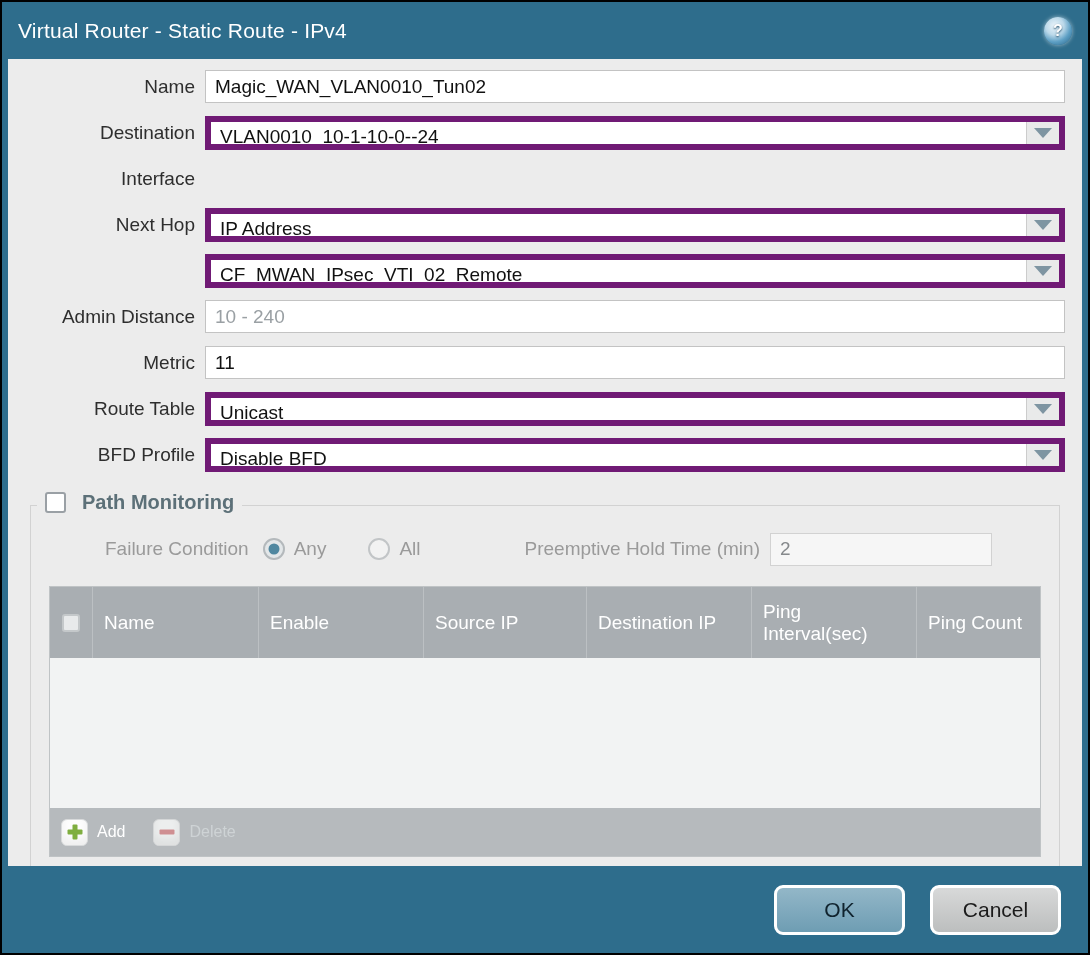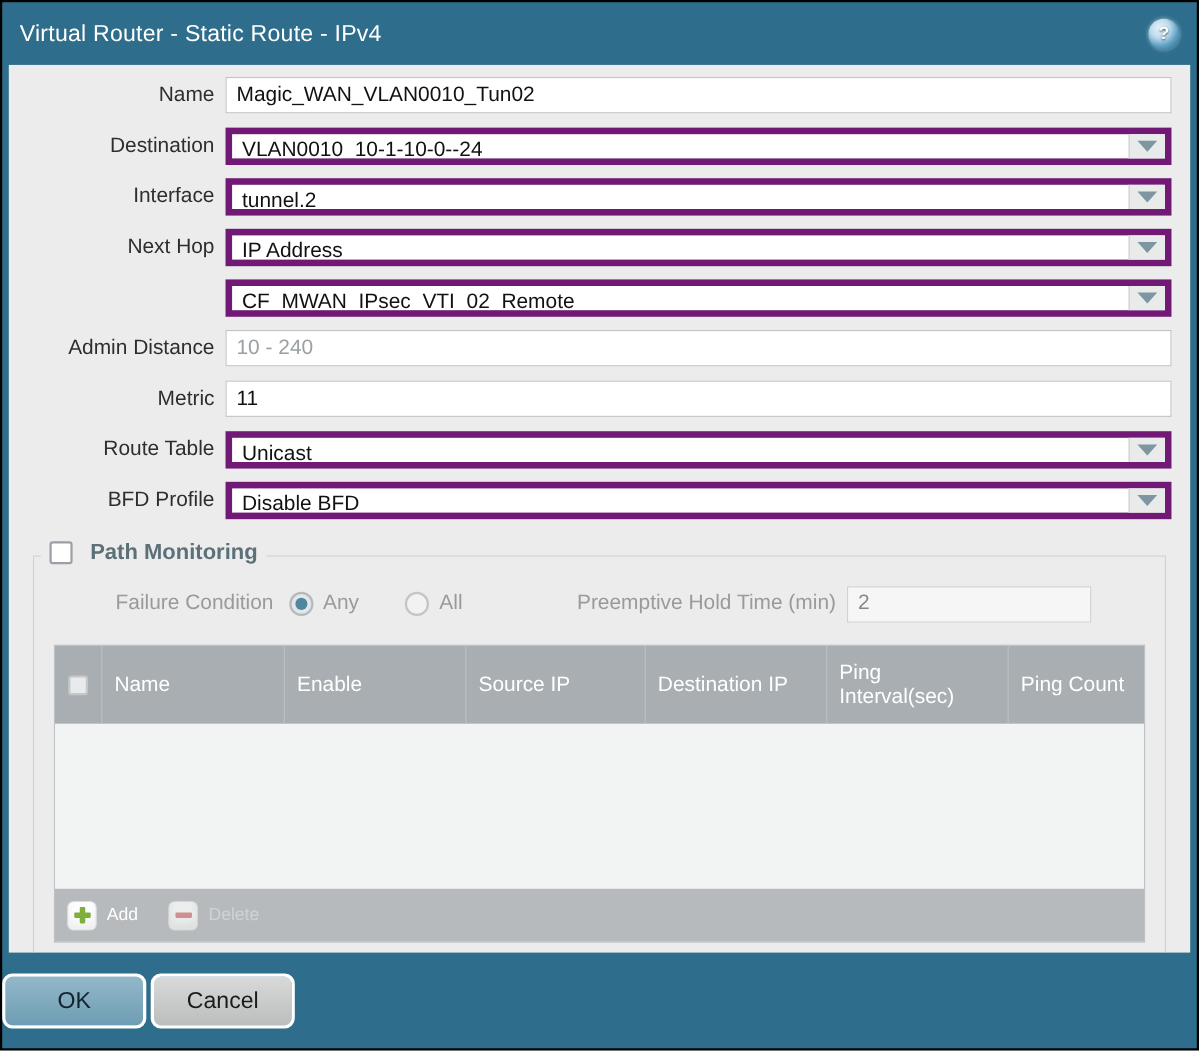--- a/index.html
+++ b/index.html
@@ -115,22 +115,22 @@
   .tool-icon .bar-v { position:absolute; left:50%; top:50%; transform:translate(-50%,-50%); width:5px; height:15px; border-radius:1px; }
   .add-btn .bar-h, .add-btn .bar-v { background:#7fae3f; }
   .add-btn .label { color:#fff; font-size:16px; }
   .del-btn { cursor:default; }
   .del-btn .tool-icon { background:#eceeee; border-color:#d4d6d7; }
   .del-btn .bar-h { background:#cf8f92; }
   .del-btn .label { color:#ced3d5; font-size:16px; }
   
   .footer {
     position:absolute; left:0; right:0; bottom:0; height:87px;
-    display:flex; align-items:center; 
-    gap:4px; padding-right:27px;
+    display:flex; align-items:center; justify-content:flex-end;
+    gap:25px; padding-right:27px;
   }
   .btn {
     width:131px; height:50px; border:3px solid #fff; border-radius:9px;
     font-family:inherit; font-size:21px; cursor:pointer;
   }
   .btn-ok { background:linear-gradient(#93b7c8,#6e9db3); color:#10232e; }
   .btn-cancel { background:linear-gradient(#d8d9d9,#bcbebe); color:#1b1b1b; }
 </style>
 </head>
 <body>
@@ -158,26 +158,20 @@
       <div class="field-area">
         <div class="combo">
           <div class="combo-value">VLAN0010_10-1-10-0--24</div>
           <div class="combo-arrow"></div>
         </div>
       </div>
     </div>
 
     <div class="form-row">
       <div class="form-label">Interface</div>
-      <div class="field-area">
-        <div class="combo">
-          <div class="combo-value">tunnel.2</div>
-          <div class="combo-arrow"></div>
-        </div>
-      </div>
     </div>
 
     <div class="form-row">
       <div class="form-label">Next Hop</div>
       <div class="field-area">
         <div class="combo">
           <div class="combo-value">IP Address</div>
           <div class="combo-arrow"></div>
         </div>
       </div>

